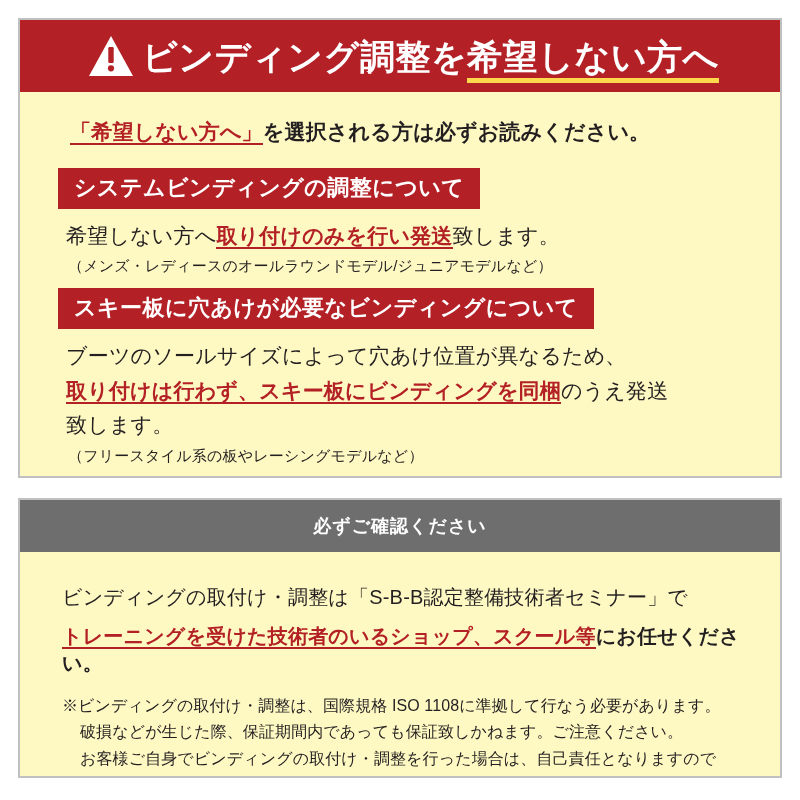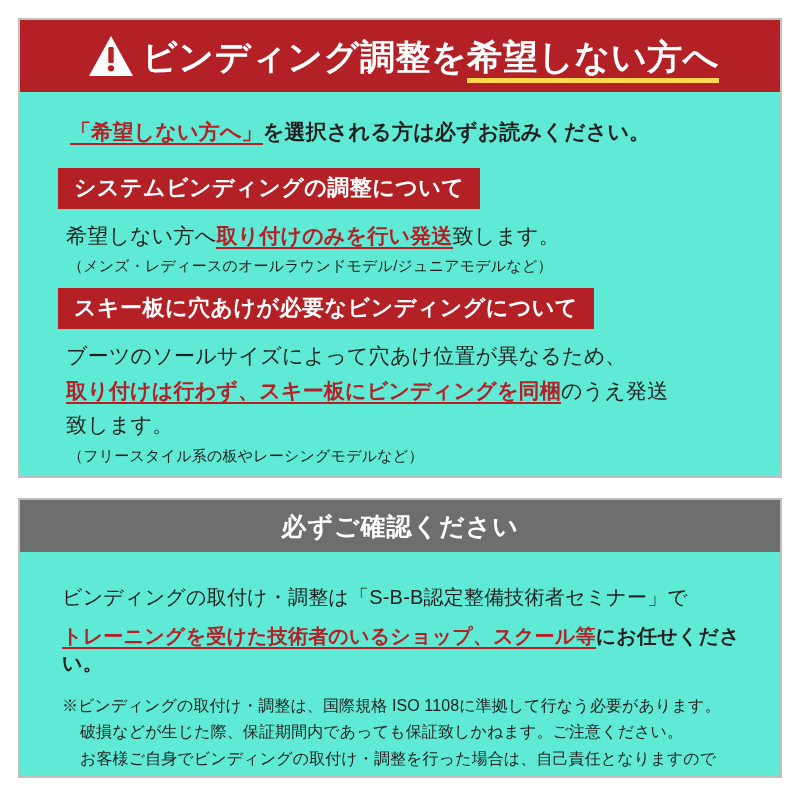--- a/index.html
+++ b/index.html
@@ -19,21 +19,21 @@
     width: 800px;
     height: 800px;
     box-sizing: border-box;
     padding: 18px 18px 0 18px;
     background: #ffffff;
   }
 
   
   .card {
     border: 2px solid #c0c0c0;
-    background: #5eead4;
+    background: #fef9c3;
     box-sizing: border-box;
   }
   .card.top {
     height: 460px;
   }
 
   .red-banner {
     background: #b32025;
     height: 72px;
     display: flex;
@@ -120,21 +120,21 @@
   }
   .gray-banner {
     background: #6e6e6e;
     height: 52px;
     display: flex;
     align-items: center;
     justify-content: center;
   }
   .gray-banner .t {
     color: #ffffff;
-    font-size: 25px;
+    font-size: 18px;
     font-weight: bold;
     letter-spacing: 1px;
     font-family: Liberation Serif, serif;
   }
   .b-body { padding: 32px 26px 0 26px; }
   .b-line1 {
     font-size: 20px;
     margin-left: 16px;
     letter-spacing: 0.2px;
   }

